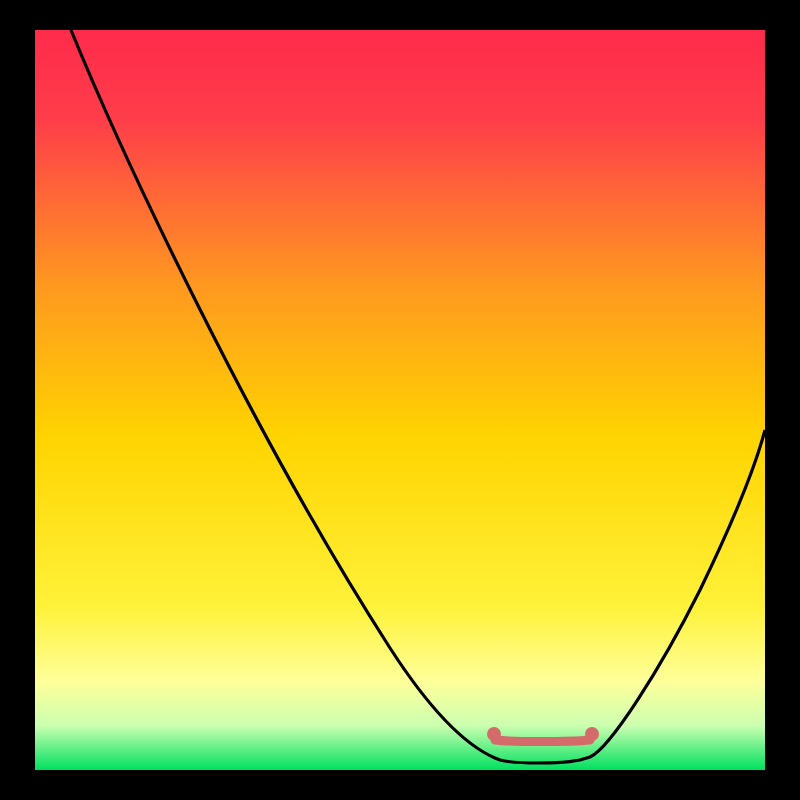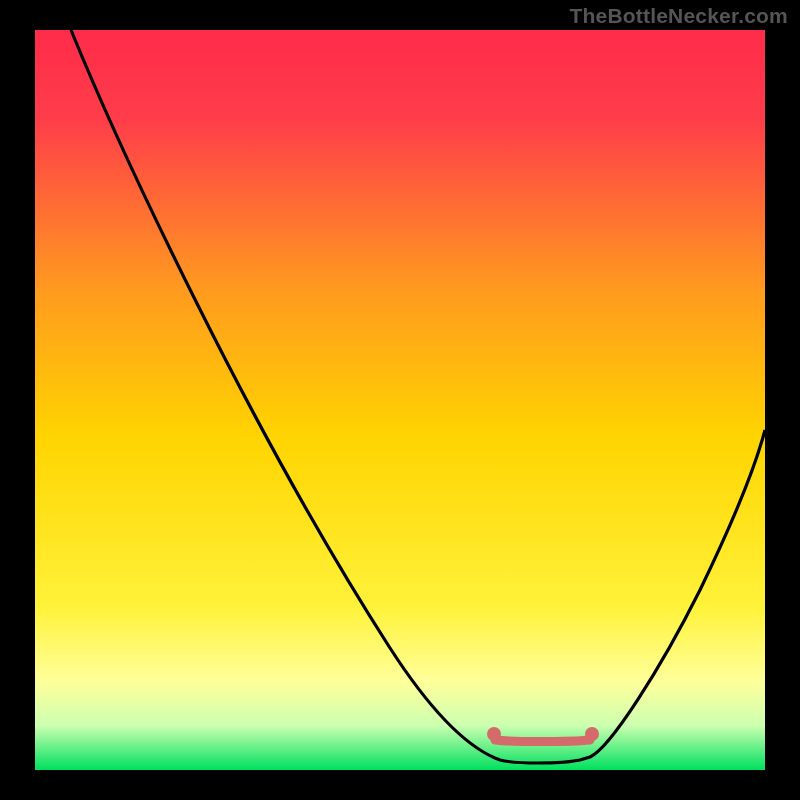--- a/index.html
+++ b/index.html
@@ -61,14 +61,13 @@
              C 610 748, 660 670, 700 590
              C 730 528, 755 468, 765 430" fill="none" stroke="#000000" stroke-width="3.2"></path>
 
     <path d="M 495 740
              C 510 742, 570 742, 590 740" fill="none" stroke="#d46a6a" stroke-width="9" stroke-linecap="round"></path>
 
     <circle cx="494" cy="734" r="7" fill="#d46a6a"></circle>
     <circle cx="592" cy="734" r="7" fill="#d46a6a"></circle>
   </svg>
 
-  <div class="watermark">TheBottleNecker.com</div>
 </div>
 
 </body></html>

